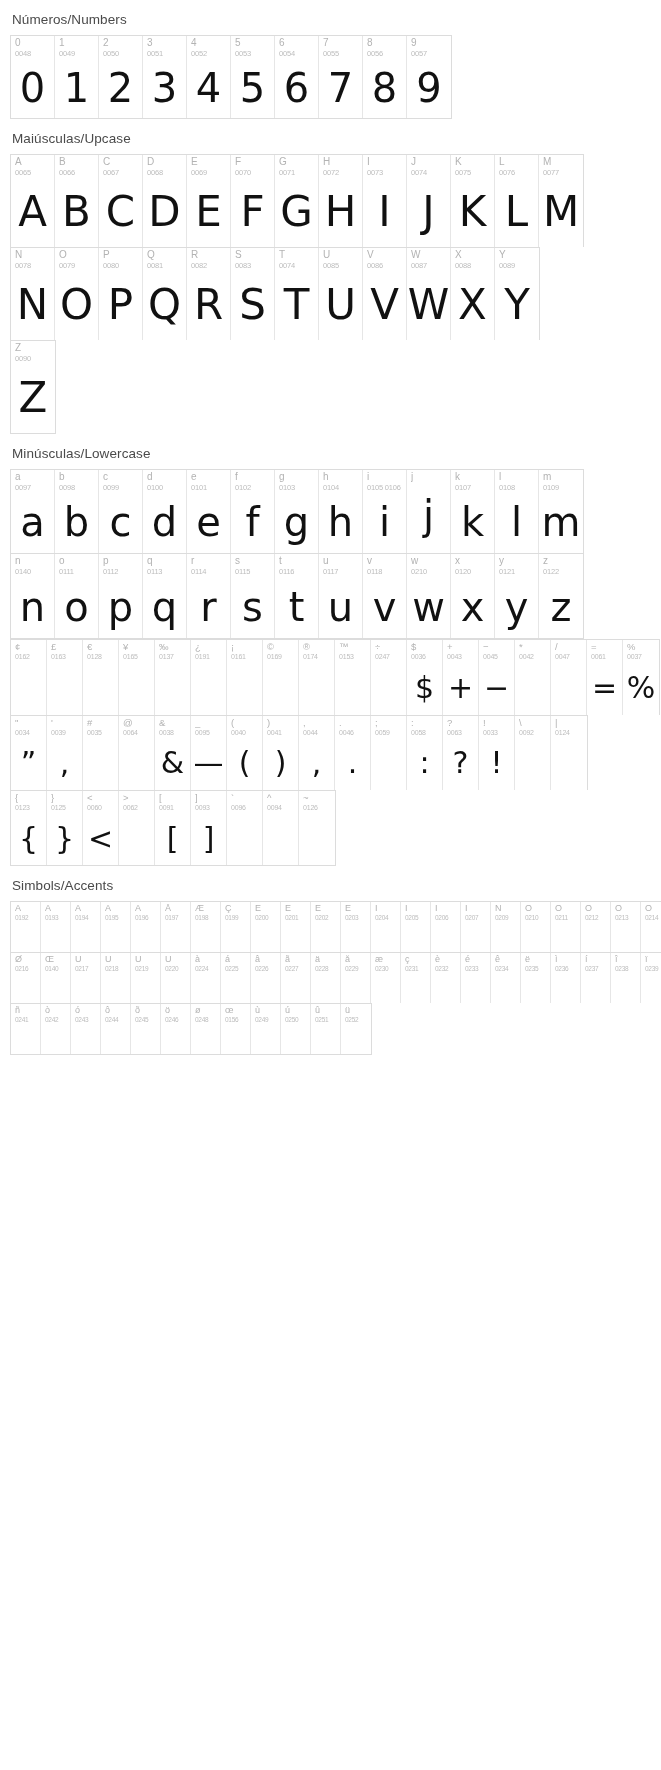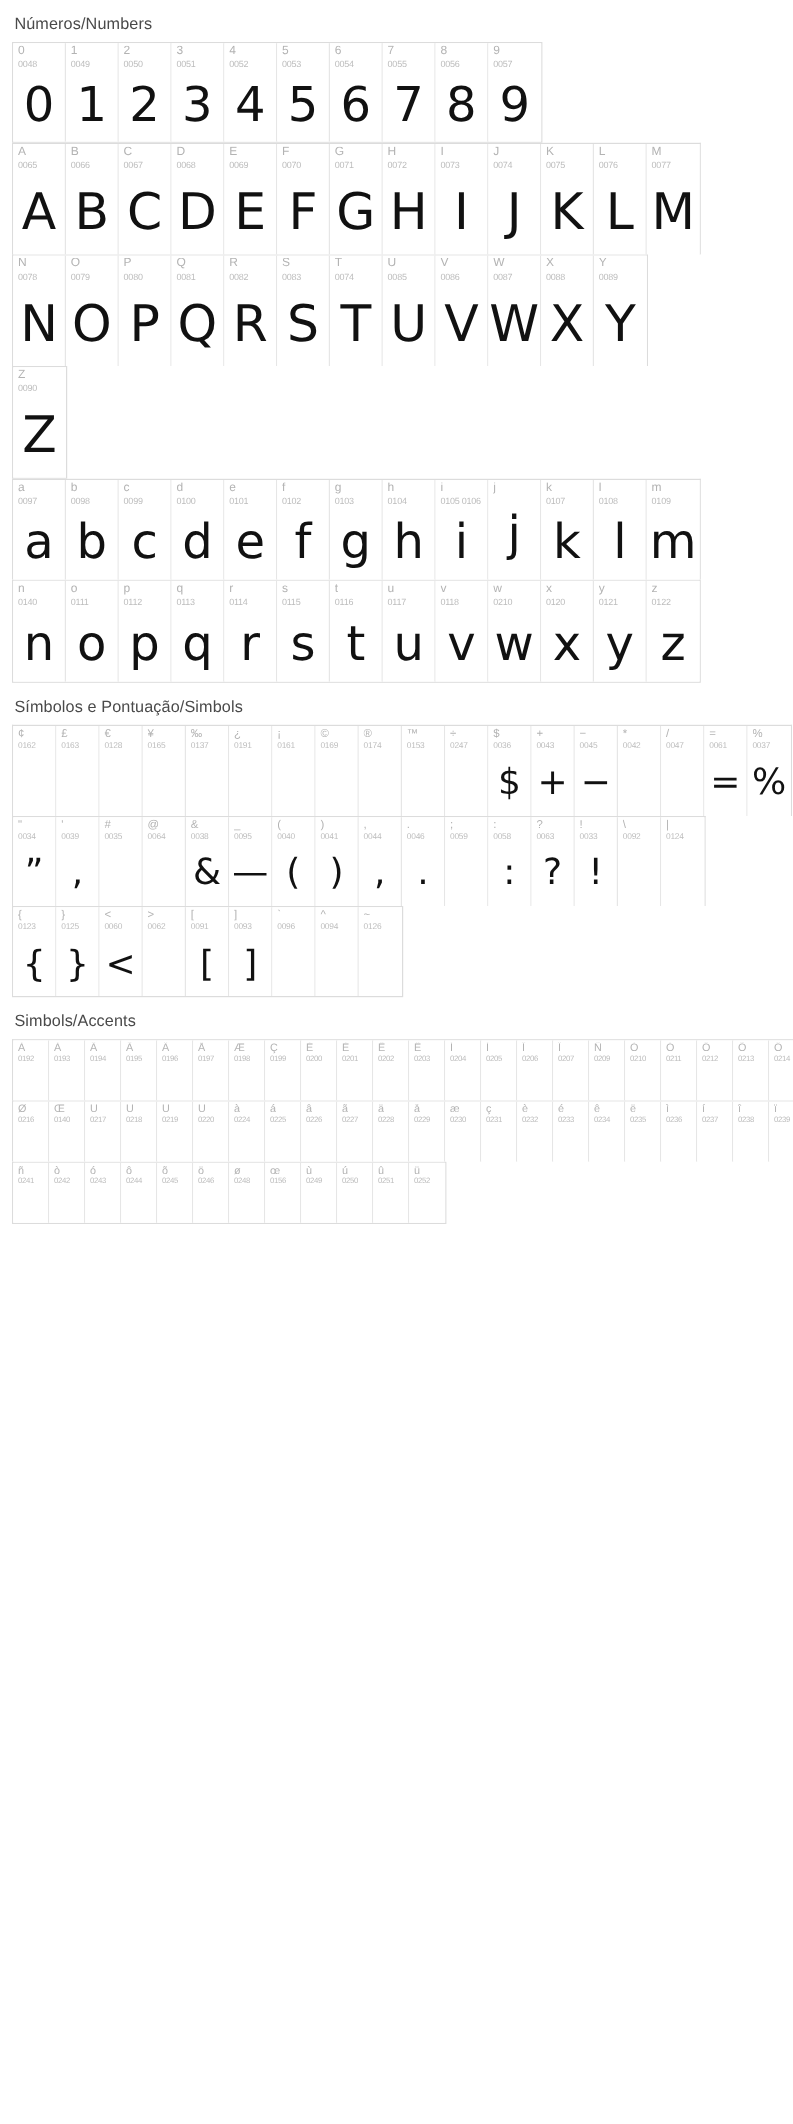--- a/index.html
+++ b/index.html
@@ -181,20 +181,21 @@
               <div class="hdr">
                 <span class="ch-label">9</span>
                 <span class="code">0057</span>
               </div>
               <div class="glyph">9</div>
             </div>
           </div>
         </div>
       </div>
       <div class="section upcase">
+        <div class="section-title">Maiúsculas/Upcase</div>
         <div class="grid-wrap">
           <div class="row">
             <div class="cell">
               <div class="hdr">
                 <span class="ch-label">A</span>
                 <span class="code">0065</span>
               </div>
               <div class="glyph">A</div>
             </div>
             <div class="cell">
@@ -373,20 +374,21 @@
               <div class="hdr">
                 <span class="ch-label">Z</span>
                 <span class="code">0090</span>
               </div>
               <div class="glyph">Z</div>
             </div>
           </div>
         </div>
       </div>
       <div class="section lower">
+        <div class="section-title">Minúsculas/Lowercase</div>
         <div class="grid-wrap">
           <div class="row">
             <div class="cell">
               <div class="hdr">
                 <span class="ch-label">a</span>
                 <span class="code">0097</span>
               </div>
               <div class="glyph">a</div>
             </div>
             <div class="cell">
@@ -563,21 +565,20 @@
               <div class="hdr">
                 <span class="ch-label">z</span>
                 <span class="code">0122</span>
               </div>
               <div class="glyph">z</div>
             </div>
           </div>
         </div>
       </div>
       <div class="section symbols">
-        <div class="section-title">Símbolos e Pontuação/Simbols</div>
         <div class="grid-wrap">
           <div class="row">
             <div class="cell">
               <div class="hdr">
                 <span class="ch-label">¢</span>
                 <span class="code">0162</span>
               </div>
               <div class="glyph"></div>
             </div>
             <div class="cell">

